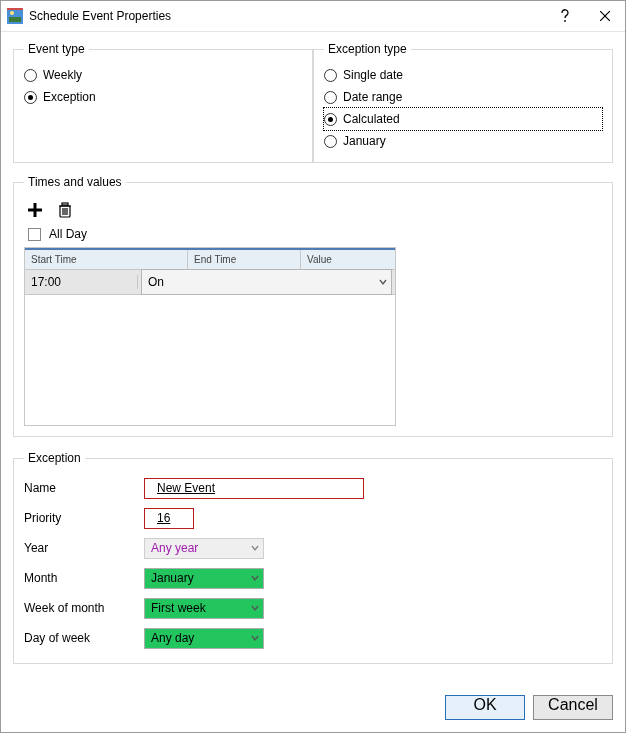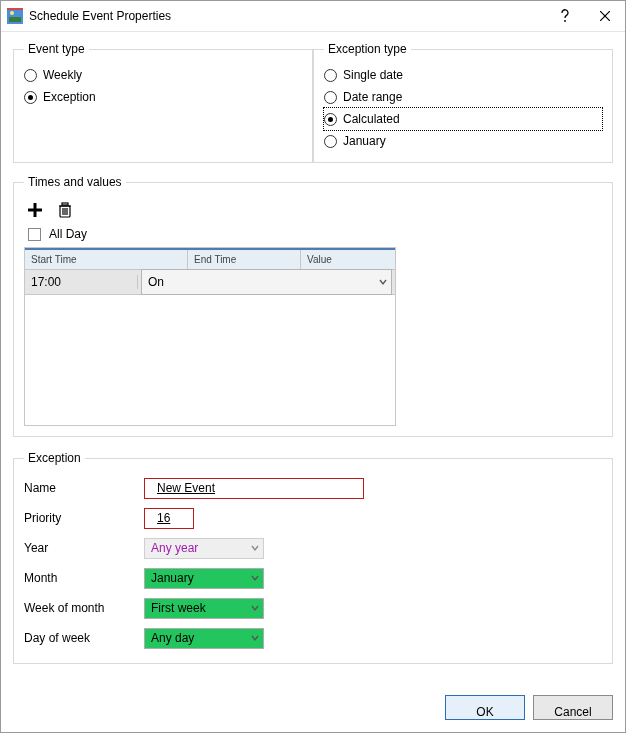--- a/index.html
+++ b/index.html
@@ -221,23 +221,23 @@
     justify-content: flex-end;
     gap: 8px;
     padding: 10px 12px 12px 12px;
   }
   .btn {
     width: 78px;
     height: 23px;
     border: 1px solid #8a8a8a;
     background: #e8e8e8;
     display: flex;
-    align-items: flex-end;
+    align-items: flex-start;
     justify-content: center;
-    font-size: 12px;
+    font-size: 16px;
   }
   .btn.primary {
     border: 1px solid #2a6fb5;
     background: #e6f0fa;
   }
 </style>
 </head>
 <body>
 
 <div class="window">

